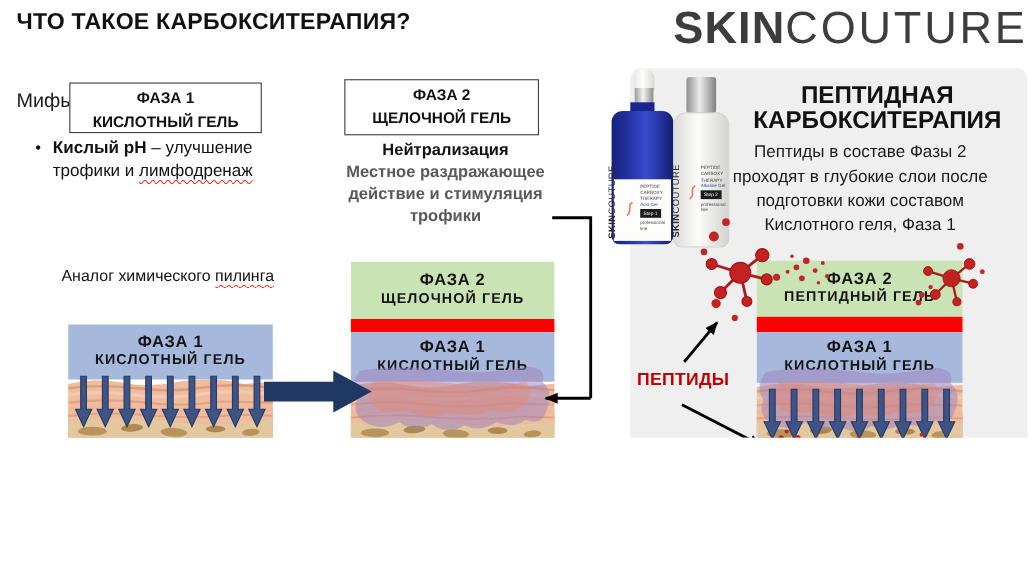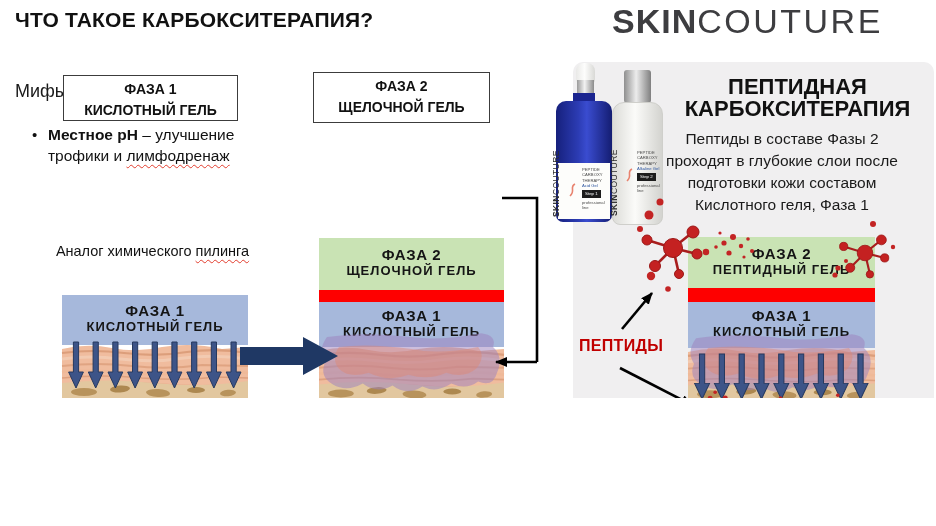--- a/index.html
+++ b/index.html
@@ -21,21 +21,21 @@
   .sq{text-decoration-line:underline;text-decoration-style:wavy;
       text-decoration-color:#e23d2e;text-decoration-thickness:1px;text-underline-offset:3px;}
   .note{left:30px;top:243px;width:245px;text-align:center;font-weight:400;font-size:14.5px;}
 
   
   .midtext{left:310px;top:128px;width:190px;text-align:center;}
   .mid-head{font-weight:700;font-size:15px;color:#111;margin-bottom:2px;}
   .mid-body{font-weight:700;font-size:15px;line-height:20px;color:#595959;}
 
   
-  .logo{left:612px;top:2px;width:320px;font-size:34px;color:#3d3d40;white-space:nowrap;}
+  .logo{left:612px;top:2px;width:320px;font-size:41px;color:#3d3d40;white-space:nowrap;}
   .logo-bold{font-weight:800;letter-spacing:1px;}
   .logo-light{font-weight:300;letter-spacing:2.5px;}
   .panel{left:573px;top:62px;width:361px;height:456px;background:#f0eff0;border-radius:10px;}
   .panel-title{left:660px;top:76px;width:275px;text-align:center;font-weight:700;
                font-size:22px;line-height:22px;}
   .panel-body{left:652px;top:128px;width:260px;text-align:center;font-size:15.5px;line-height:22px;color:#1a1a1a;}
   .peptides-label{left:579px;top:337px;width:90px;font-weight:800;font-size:16px;color:#c00000;letter-spacing:.3px;}
 
   
   .diagram{overflow:visible;}
@@ -236,28 +236,32 @@
     <div>ФАЗА 1</div>
     <div>КИСЛОТНЫЙ ГЕЛЬ</div>
   </div>
   <div class="abs pbox pbox2">
     <div>ФАЗА 2</div>
     <div>ЩЕЛОЧНОЙ ГЕЛЬ</div>
   </div>
 
   <div class="abs bullets">
     <div class="li">
-      <span class="b">Местное pH</span><span> – улучшение трофики и </span><span class="sq">лимфодренаж</span>
+      <span class="b">Кислый pH</span><span> – улучшение трофики и </span><span class="sq">лимфодренаж</span>
     </div>
   </div>
 
   <div class="abs note">
     <span>Аналог химического </span><span class="sq">пилинга</span>
   </div>
 
+  <div class="abs midtext">
+    <div class="mid-head">Нейтрализация</div>
+    <div class="mid-body">Местное раздражающее действие и стимуляция трофики</div>
+  </div>
 
   <div class="abs panel"></div>
   <div class="abs logo">
     <span class="logo-bold">SKIN</span><span class="logo-light">COUTURE</span>
   </div>
   <div class="abs panel-title">
     <div>ПЕПТИДНАЯ</div>
     <div>КАРБОКСИТЕРАПИЯ</div>
   </div>
   <div class="abs panel-body">Пептиды в составе Фазы 2 проходят в глубокие слои после подготовки кожи составом Кислотного геля, Фаза 1</div>

